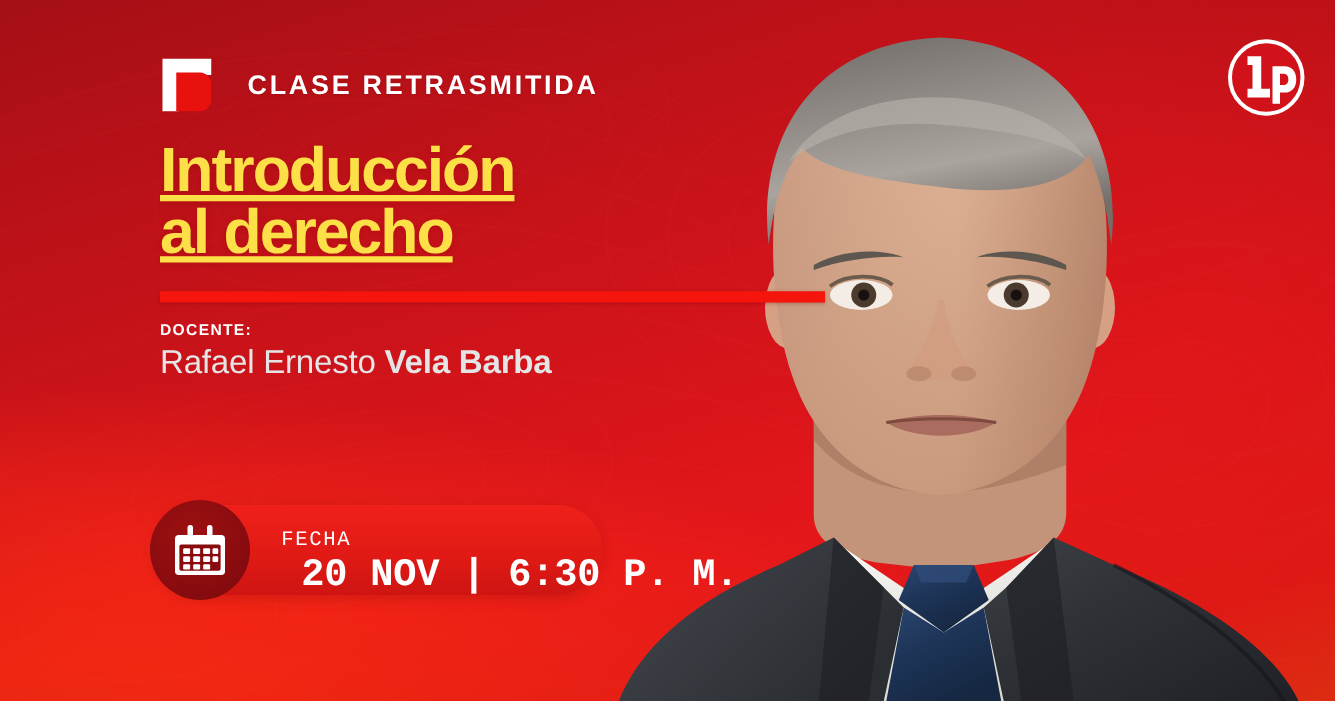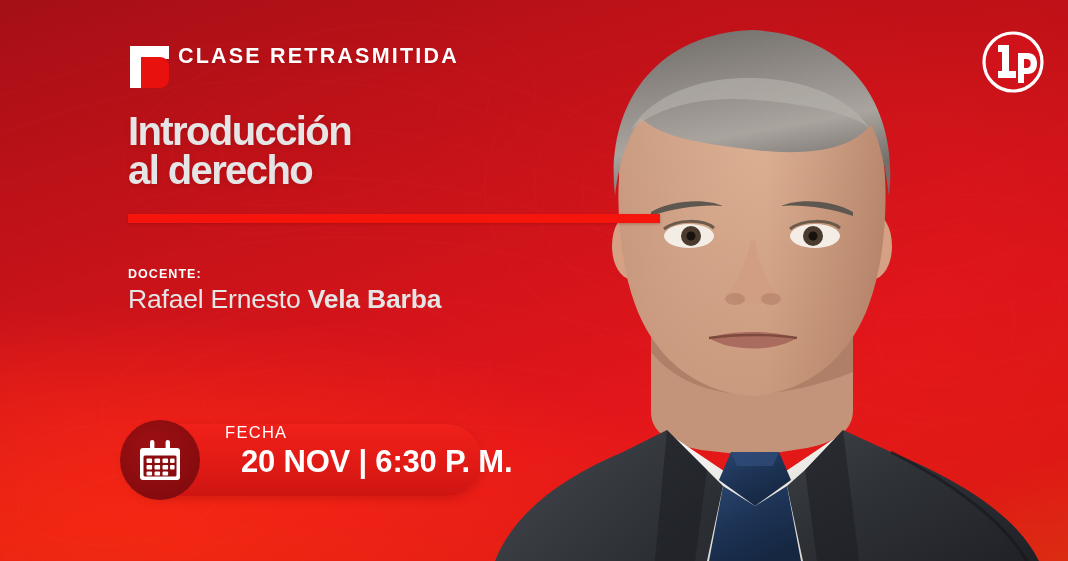--- a/index.html
+++ b/index.html
@@ -36,70 +36,72 @@
   .portrait svg{ width:100%; height:100%; display:block; }
 
   
   .content{
     position:absolute; left:0; top:0;
     width:700px; height:561px;
     padding:44px 0 0 128px;
   }
 
   
-  .eyebrow{ display:flex; gap:7px; height:48px; }
+  .eyebrow{ display:flex; align-items:center; gap:27px; height:48px; }
   .mark{ position:relative; width:43px; height:46px; flex:none; }
   .mark svg{ width:100%; height:100%; display:block; }
   .eyebrow-text{
     color:#fff; font-size:21.5px; font-weight:700;
     letter-spacing:2.2px; white-space:nowrap;
     text-shadow:0 1px 2px rgba(120,0,0,.28);
   }
 
   
   .title{
     margin-top:20px;
-    color:#e5e5e5;
-    font-size:40px;
+    color:#fde047;
+    font-size:50px;
     line-height:.97;
     font-weight:800;
     letter-spacing:-1.6px;
     text-shadow:0 2px 5px rgba(120,0,0,.22);
+    text-decoration:underline;
   }
   .title span{ display:block; }
 
   
   .divider{
     margin-top:24px;
     width:532px; height:9px;
     background:#F5150C;
     box-shadow:0 1px 3px rgba(110,0,0,.3);
   }
 
   
-  .teacher{ margin-top:44px; }
+  .teacher{ margin-top:15px; }
   .teacher-label{
     color:#fff; font-size:12.5px; font-weight:700;
     letter-spacing:1.05px;
   }
   .teacher-name{
     margin-top:3px;
     color:#e5e5e5; font-size:26.5px; font-weight:400;
     letter-spacing:-.2px; white-space:nowrap;
   }
   .teacher-name b{ font-weight:800; }
 
   
   .pill{
-    position:absolute; left:124px; top:424px;
+    position:absolute; left:124px; top:404px;
     width:358px; height:72px;
     background:linear-gradient(180deg,#F0201A 0%,#E11A15 55%,#CE1512 100%);
     border-radius:36px;
-    display:flex; align-items:flex-start;
+    display:flex; align-items:flex-end;
     box-shadow:0 3px 10px rgba(100,0,0,.22);
+    font-family:Liberation Mono, monospace;
   }
   .pill-icon{
     position:absolute; left:-4px; top:-4px;
     width:80px; height:80px; border-radius:50%;
     background:radial-gradient(circle at 42% 36%, #9E1012 0%, #8A0C0F 60%, #7A090C 100%);
     display:flex; align-items:center; justify-content:center;
   }
   .pill-icon svg{ width:44px; height:44px; display:block; }
   .pill-text{ margin-left:101px; line-height:1; }
   .pill-label{

